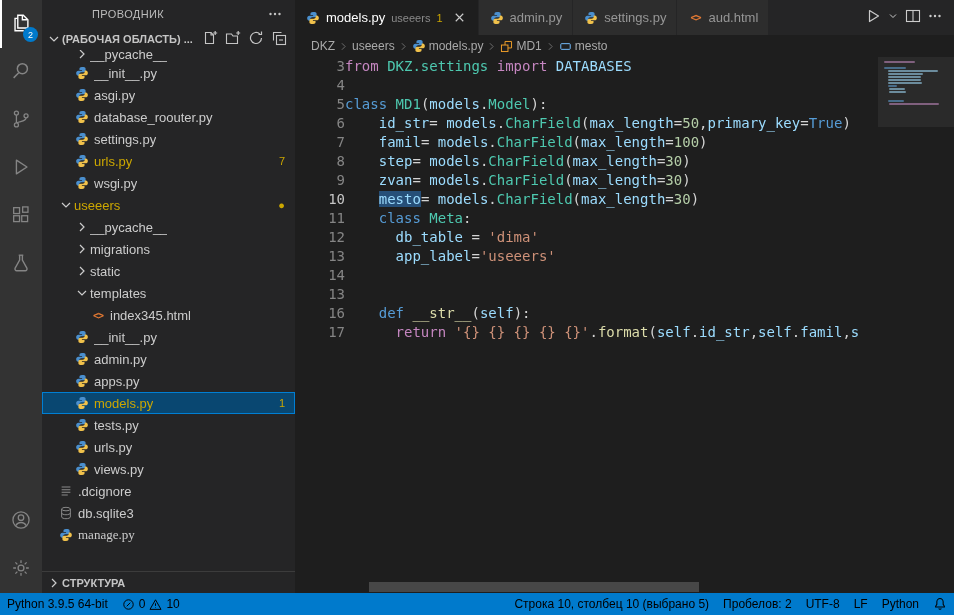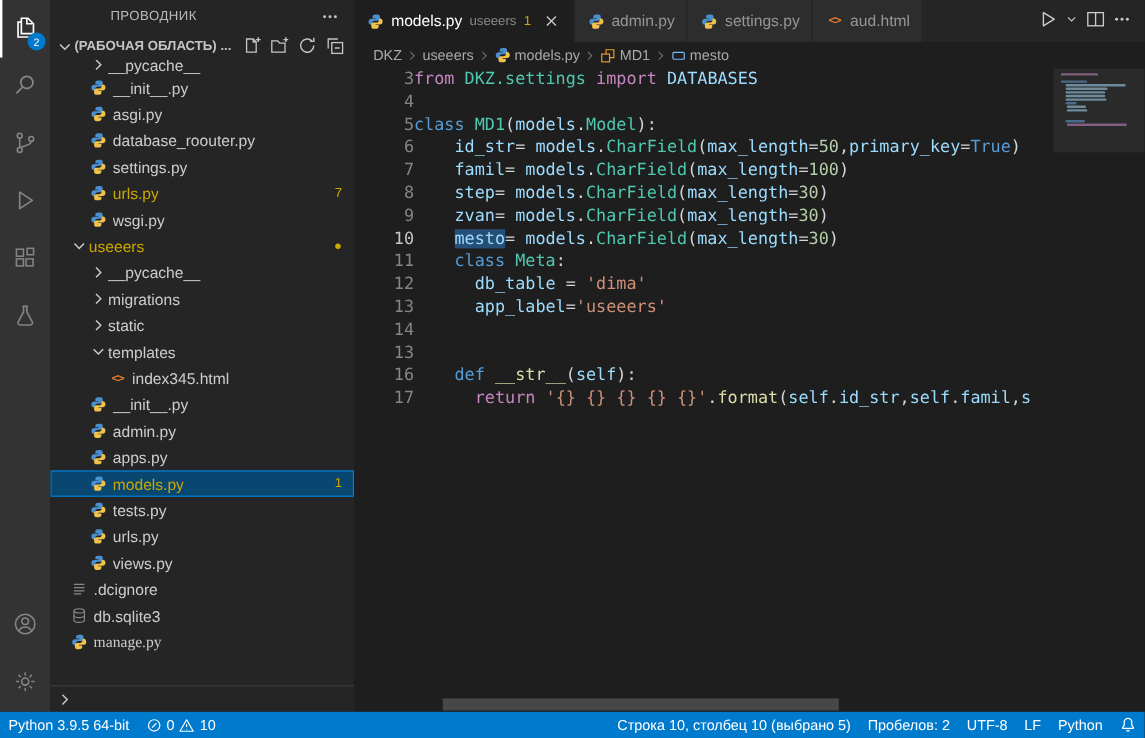--- a/index.html
+++ b/index.html
@@ -63,21 +63,21 @@
   .line-number.active { color:#c6c6c6; }
   .line-content { white-space:pre; }
   .tk-sel { background:var(--c-selection,#264f78); }
 
   .minimap { position:absolute; top:0; right:0; bottom:0; width:76px; padding:4px 6px; }
   .mm-slider { position:absolute; top:0; left:0; right:0; height:70px; background:rgba(121,121,121,0.14); }
   .mm-line { height:2px; margin-bottom:1px; border-radius:1px; }
   .hscroll { position:absolute; bottom:1px; left:74px; width:330px; height:10px; background:rgba(121,121,121,0.45); cursor:pointer; }
 
   
-  .statusbar { height:22px; background:var(--c-status_bar,#007acc); color:#ffffff; display:flex; align-items:center; justify-content:space-between; font-size:12px; }
+  .statusbar { height:22px; background:var(--c-status_bar,#007acc); color:#000000; display:flex; align-items:center; justify-content:space-between; font-size:12px; }
   .sb-left,.sb-right { display:flex; align-items:center; height:100%; }
   .sb-item { display:flex; align-items:center; gap:4px; padding:0 7px; height:100%; cursor:pointer; white-space:nowrap; }
   .sb-item .icon { display:flex; }
 </style>
 <style>.tk-k{color:#569cd6}.tk-kc{color:#c586c0}.tk-cls{color:#4ec9b0}.tk-fn{color:#dcdcaa}.tk-v{color:#9cdcfe}.tk-s{color:#ce9178}.tk-n{color:#b5cea8}.tk-p{color:#d4d4d4}</style></head>
 <body>
 
 <div class="app">
 
   <nav class="activitybar">
@@ -391,20 +391,21 @@
           </span>
           <span class="tree-label">manage.py</span>
         </div>
       </div>
     <div class="outline-header">
       <span class="chev" id="outline-chev">
           <svg viewBox="0 0 16 16" width="16" height="16" fill="none" stroke="currentColor" stroke-width="1.2">
             <path d="M6 4l4 4-4 4"></path>
           </svg>
         </span>
+      <span class="section-label">СТРУКТУРА</span>
     </div>
   </aside>
 
   <main class="editor">
     <div class="tabbar">
       <div class="tabs" id="tabs">
           <div class="tab active">
             <span class="fileicon">
               <svg viewBox="0 0 16 16" width="14" height="14">
                 <path d="M7.9 1.2c-2 0-2.8.9-2.8 2v1.5h3v.6H3.8c-1.4 0-2.5 1-2.5 2.8 0 1.9 1 2.9 2.4 2.9h1.2V9.4c0-1.3 1.1-2.3 2.4-2.3h2.8c1.1 0 2-.9 2-2V3.2c0-1.1-1-2-2.2-2z" fill="#4a8fce"></path>

